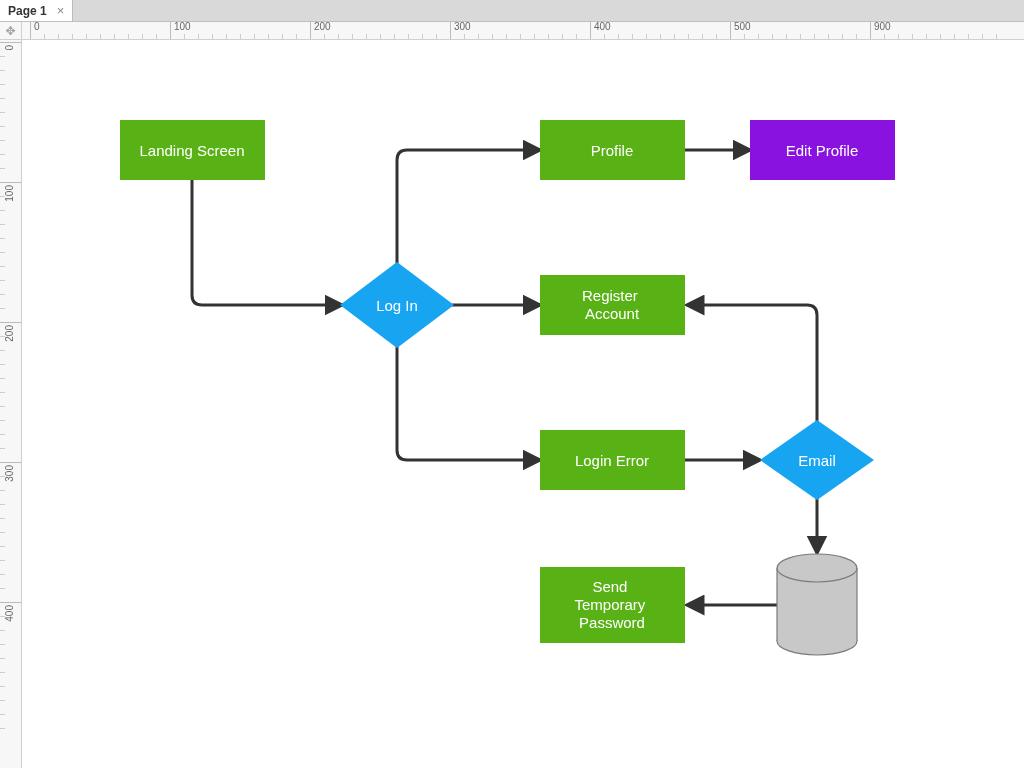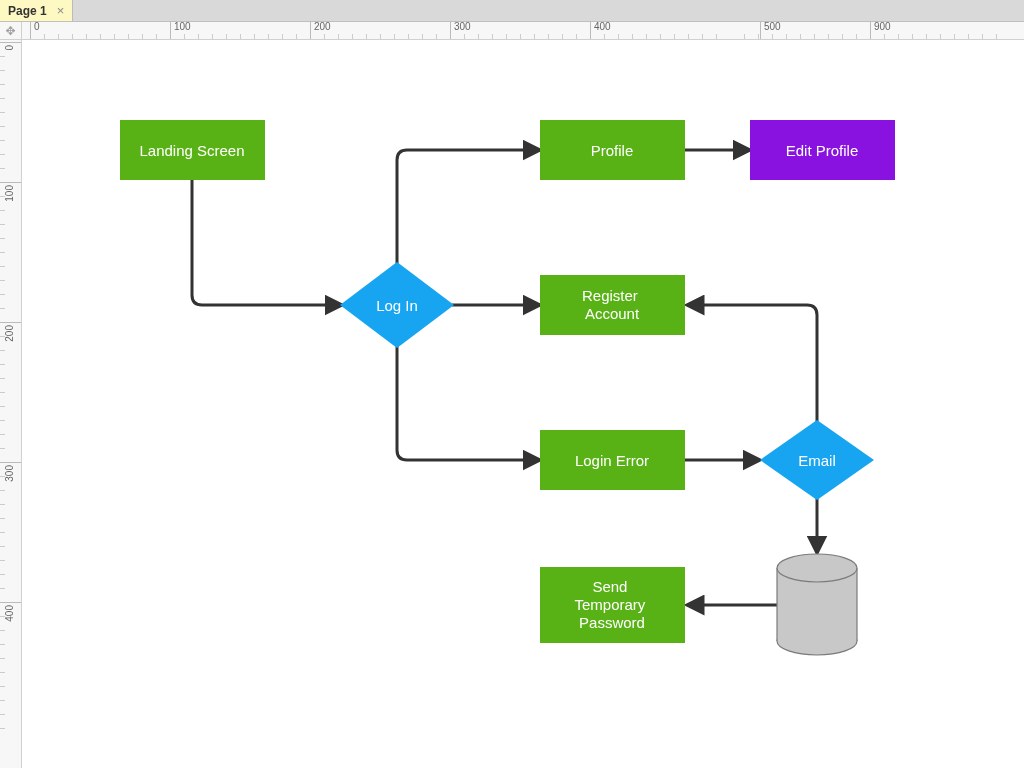--- a/index.html
+++ b/index.html
@@ -17,21 +17,21 @@
   
   .tabbar {
     height: 22px;
     background: #d9d9d9;
     display: flex;
     align-items: stretch;
     border-bottom: 1px solid #bfbfbf;
     box-sizing: border-box;
   }
   .tab {
-    background: #fef9c3;
+    background: #ffffff;
     border-right: 1px solid #bbb;
     display: flex;
     align-items: center;
     padding: 0 8px;
     font-size: 12px;
     font-weight: bold;
     color: #333;
     gap: 10px;
     cursor: pointer;
   }
@@ -213,21 +213,21 @@
       <div class="major" style="left: 568px;">400</div>
       <div class="minor" style="left: 582px;"></div>
       <div class="minor" style="left: 596px;"></div>
       <div class="minor" style="left: 610px;"></div>
       <div class="minor" style="left: 624px;"></div>
       <div class="minor" style="left: 638px;"></div>
       <div class="minor" style="left: 652px;"></div>
       <div class="minor" style="left: 666px;"></div>
       <div class="minor" style="left: 680px;"></div>
       <div class="minor" style="left: 694px;"></div>
-      <div class="major" style="left: 738px;">500</div>
+      <div class="major" style="left: 708px;">500</div>
       <div class="minor" style="left: 722px;"></div>
       <div class="minor" style="left: 736px;"></div>
       <div class="minor" style="left: 750px;"></div>
       <div class="minor" style="left: 764px;"></div>
       <div class="minor" style="left: 778px;"></div>
       <div class="minor" style="left: 792px;"></div>
       <div class="minor" style="left: 806px;"></div>
       <div class="minor" style="left: 820px;"></div>
       <div class="minor" style="left: 834px;"></div>
       <div class="major" style="left: 848px;">900</div>

